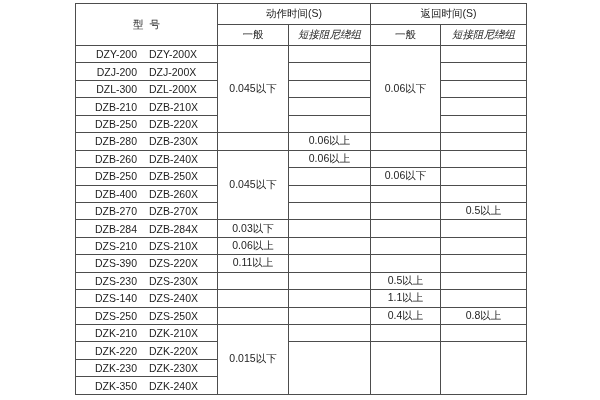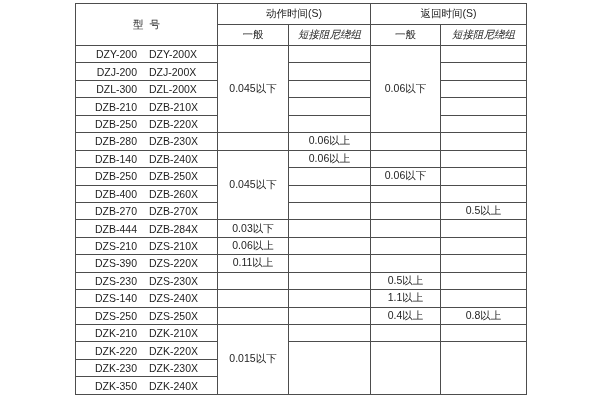--- a/index.html
+++ b/index.html
@@ -87,21 +87,21 @@
         <td></td>
       </tr>
       <tr>
         <td class="model"><span class="ma">DZB-280</span><span class="mb">DZB-230X</span></td>
         <td></td>
         <td>0.06以上</td>
         <td></td>
         <td></td>
       </tr>
       <tr>
-        <td class="model"><span class="ma">DZB-140</span><span class="mb">DZB-240X</span></td>
+        <td class="model"><span class="ma">DZB-260</span><span class="mb">DZB-240X</span></td>
         <td rowspan="4">0.045以下</td>
         <td>0.06以上</td>
         <td></td>
         <td></td>
       </tr>
       <tr>
         <td class="model"><span class="ma">DZB-250</span><span class="mb">DZB-250X</span></td>
         <td></td>
         <td>0.06以下</td>
         <td></td>
@@ -112,21 +112,21 @@
         <td></td>
         <td></td>
       </tr>
       <tr>
         <td class="model"><span class="ma">DZB-270</span><span class="mb">DZB-270X</span></td>
         <td></td>
         <td></td>
         <td>0.5以上</td>
       </tr>
       <tr>
-        <td class="model"><span class="ma">DZB-444</span><span class="mb">DZB-284X</span></td>
+        <td class="model"><span class="ma">DZB-284</span><span class="mb">DZB-284X</span></td>
         <td>0.03以下</td>
         <td></td>
         <td></td>
         <td></td>
       </tr>
       <tr>
         <td class="model"><span class="ma">DZS-210</span><span class="mb">DZS-210X</span></td>
         <td>0.06以上</td>
         <td></td>
         <td></td>

